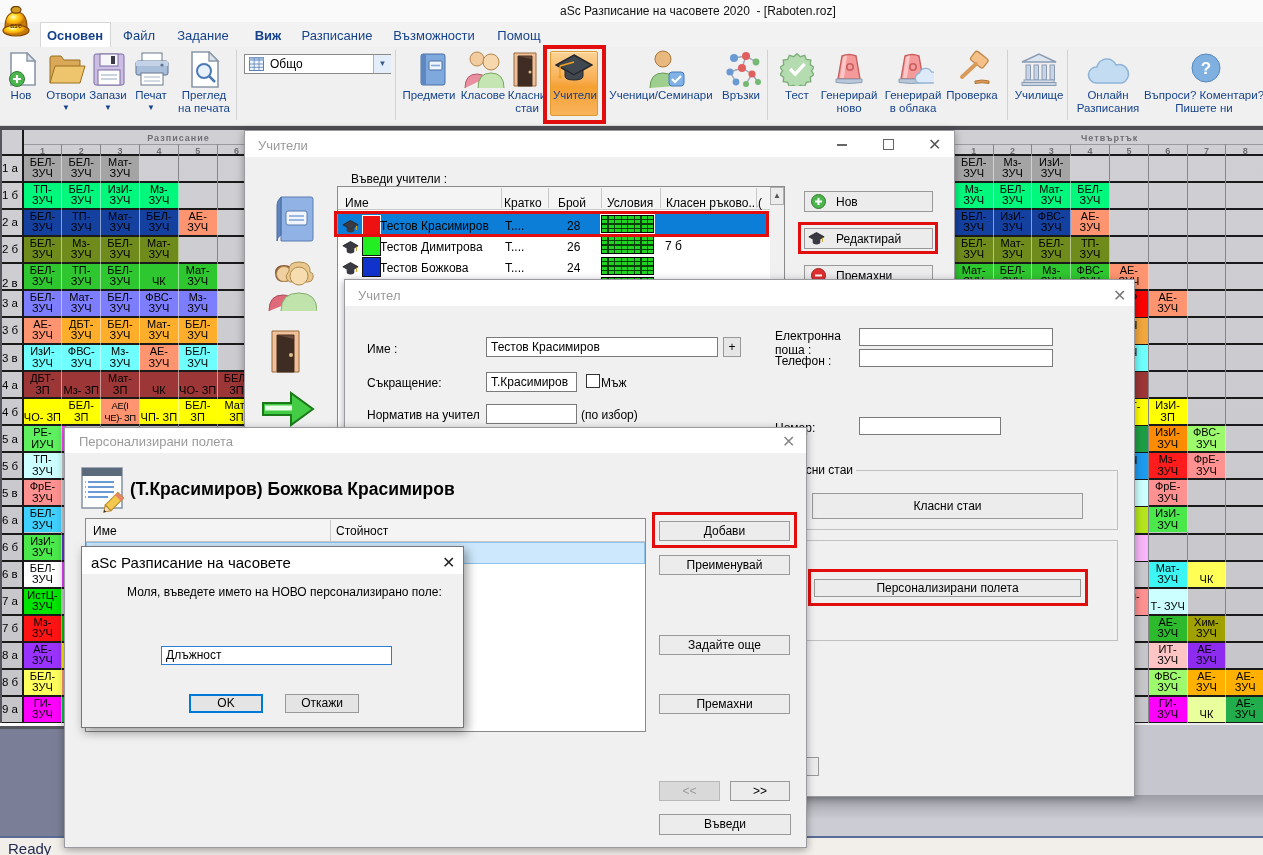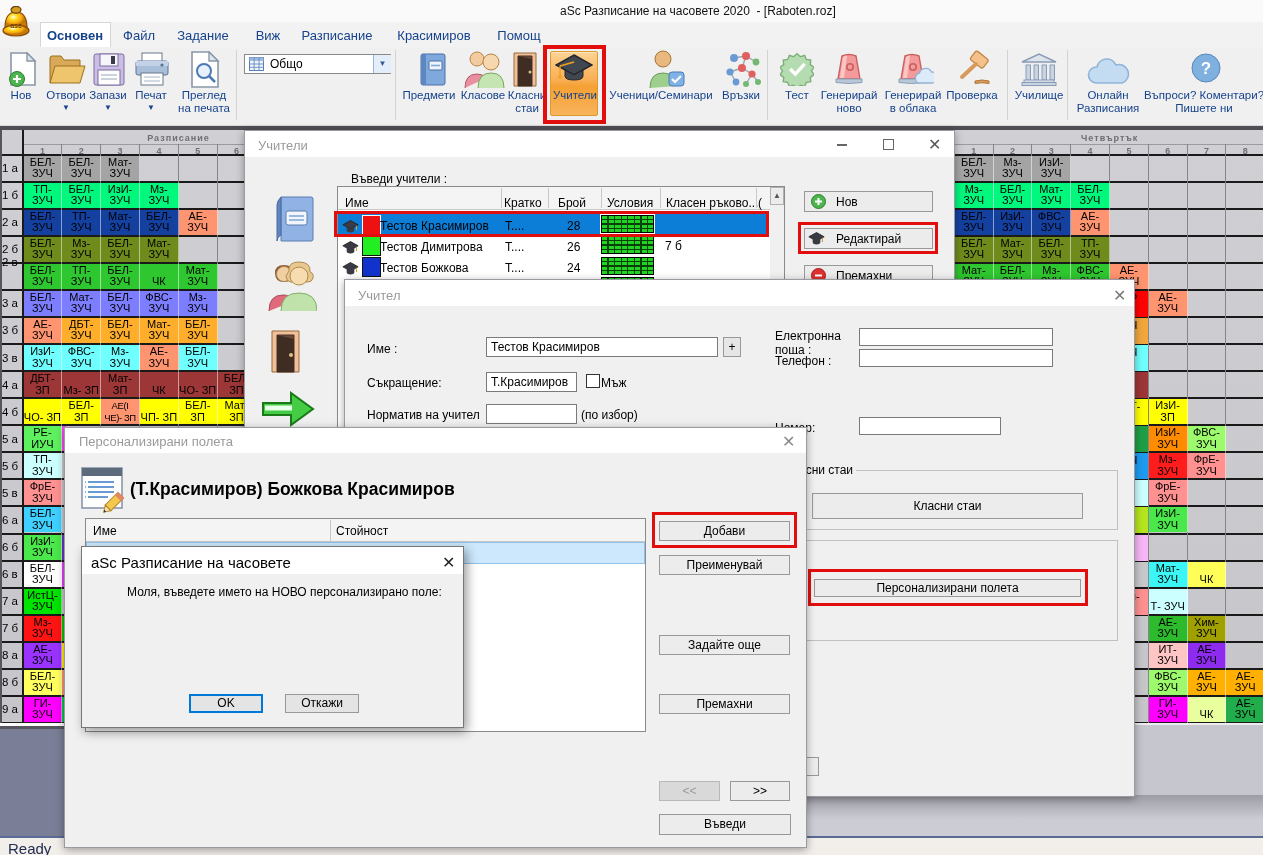--- a/index.html
+++ b/index.html
@@ -24,23 +24,23 @@
 svg{display:block}
 </style></head><body>
 
 <div class="a" style="left:0;top:0;width:1263px;height:22px;background:#fafafa"></div>
 <div class="a" style="left:560px;top:4px;width:470px;font-size:12px;color:#111;text-align:left;white-space:nowrap">aSc Разписание на часовете 2020&nbsp; - [Raboten.roz]</div>
 <div class="a" style="left:0;top:22px;width:1263px;height:25px;background:#f2f2f2"></div>
 <div class="a" style="left:40px;top:22px;width:71px;height:25px;background:#fff;border:1px solid #d6d6d6;border-bottom:none;box-sizing:border-box"></div>
 <div class="a" style="left:15px;top:28px;width:120px;text-align:center;font-size:13px;font-weight:700;color:#15428b">Основен</div>
 <div class="a" style="left:79px;top:28px;width:120px;text-align:center;font-size:13px;font-weight:400;color:#15428b">Файл</div>
 <div class="a" style="left:143px;top:28px;width:120px;text-align:center;font-size:13px;font-weight:400;color:#15428b">Задание</div>
-<div class="a" style="left:208px;top:28px;width:120px;text-align:center;font-size:13px;font-weight:400;color:#15428b">Виж</div>
+<div class="a" style="left:208px;top:28px;width:120px;text-align:center;font-size:13px;font-weight:700;color:#15428b">Виж</div>
 <div class="a" style="left:277px;top:28px;width:120px;text-align:center;font-size:13px;font-weight:400;color:#15428b">Разписание</div>
-<div class="a" style="left:374px;top:28px;width:120px;text-align:center;font-size:13px;font-weight:400;color:#15428b">Красимиров</div>
+<div class="a" style="left:374px;top:28px;width:120px;text-align:center;font-size:13px;font-weight:400;color:#15428b">Възможности</div>
 <div class="a" style="left:459px;top:28px;width:120px;text-align:center;font-size:13px;font-weight:400;color:#15428b">Помощ</div>
 <div class="a" style="left:0;top:47px;width:1263px;height:79px;background:#f0f0f0;border-bottom:1px solid #d8d8d8;box-sizing:border-box"></div>
 <div class="a" style="left:0;top:126px;width:1263px;height:4px;background:#4e4e54"></div>
 <svg class="a" style="left:2px;top:6px" width="28" height="31" viewBox="0 0 28 31">
 <defs>
       <radialGradient id="gb" cx="38%" cy="32%">
         <stop offset="0" stop-color="#fffbe0"></stop>
         <stop offset="40%" stop-color="#ffd715"></stop>
         <stop offset="75%" stop-color="#f8a912"></stop>
         <stop offset="100%" stop-color="#c47a08"></stop>
@@ -293,21 +293,21 @@
 <div class="colnum" style="left:1032.3px;top:146.0px">3</div>
 <div class="colnum" style="left:1071.1px;top:146.0px">4</div>
 <div class="colnum" style="left:1109.9px;top:146.0px">5</div>
 <div class="colnum" style="left:1148.7px;top:146.0px">6</div>
 <div class="colnum" style="left:1187.5px;top:146.0px">7</div>
 <div class="colnum" style="left:1226.3px;top:146.0px">8</div>
 <div class="rlbl" style="top:162.0px">1 а</div>
 <div class="rlbl" style="top:189.1px">1 б</div>
 <div class="rlbl" style="top:216.1px">2 а</div>
 <div class="rlbl" style="top:243.2px">2 б</div>
-<div class="rlbl" style="top:256px">2 в</div>
+<div class="rlbl" style="top:277px">2 в</div>
 <div class="rlbl" style="top:297.4px">3 а</div>
 <div class="rlbl" style="top:324.4px">3 б</div>
 <div class="rlbl" style="top:351.5px">3 в</div>
 <div class="rlbl" style="top:378.6px">4 а</div>
 <div class="rlbl" style="top:405.6px">4 б</div>
 <div class="rlbl" style="top:432.7px">5 а</div>
 <div class="rlbl" style="top:459.8px">5 б</div>
 <div class="rlbl" style="top:486.8px">5 в</div>
 <div class="rlbl" style="top:513.9px">6 а</div>
 <div class="rlbl" style="top:541.0px">6 б</div>
@@ -605,14 +605,15 @@
 <div class="btn" style="left:594px;top:353px;width:61px;height:20px;line-height:18px;background:#d9d9d9;color:#9a9a9a;border-color:#b8b8b8">&lt;&lt;</div>
 <div class="btn" style="left:665px;top:353px;width:60px;height:20px;line-height:18px">&gt;&gt;</div>
 <div class="btn" style="left:594px;top:386px;width:132px;height:21px;line-height:19px">Въведи</div>
 <div class="red" style="left:587px;top:84px;width:145px;height:36px"></div>
 </div>
 <div class="win" style="left:81px;top:546px;width:381px;height:180px;border-color:#777;box-shadow:3px 4px 10px rgba(0,0,0,.4)">
 <div class="tb" style="height:27px"></div>
 <div class="ttlb" style="left:9px;top:7px;font-size:15px">aSc Разписание на часовете</div>
 <div class="xbtn" style="left:360px;top:6px;font-size:16px;color:#222">✕</div>
 <div class="lbl" style="left:45px;top:38px">Моля, въведете името на НОВО персонализирано поле:</div>
+<div class="inp" style="left:79px;top:99px;width:225px;height:17px;border:1px solid #2a7fd4;line-height:16px">Длъжност</div>
 <div class="btn" style="left:107px;top:147px;width:74px;height:19px;line-height:15px;border:2px solid #0078d7;background:#e4e4e4">OK</div>
 <div class="btn" style="left:203px;top:147px;width:74px;height:19px;line-height:17px;background:#e4e4e4">Откажи</div>
 </div>
 </body></html>

